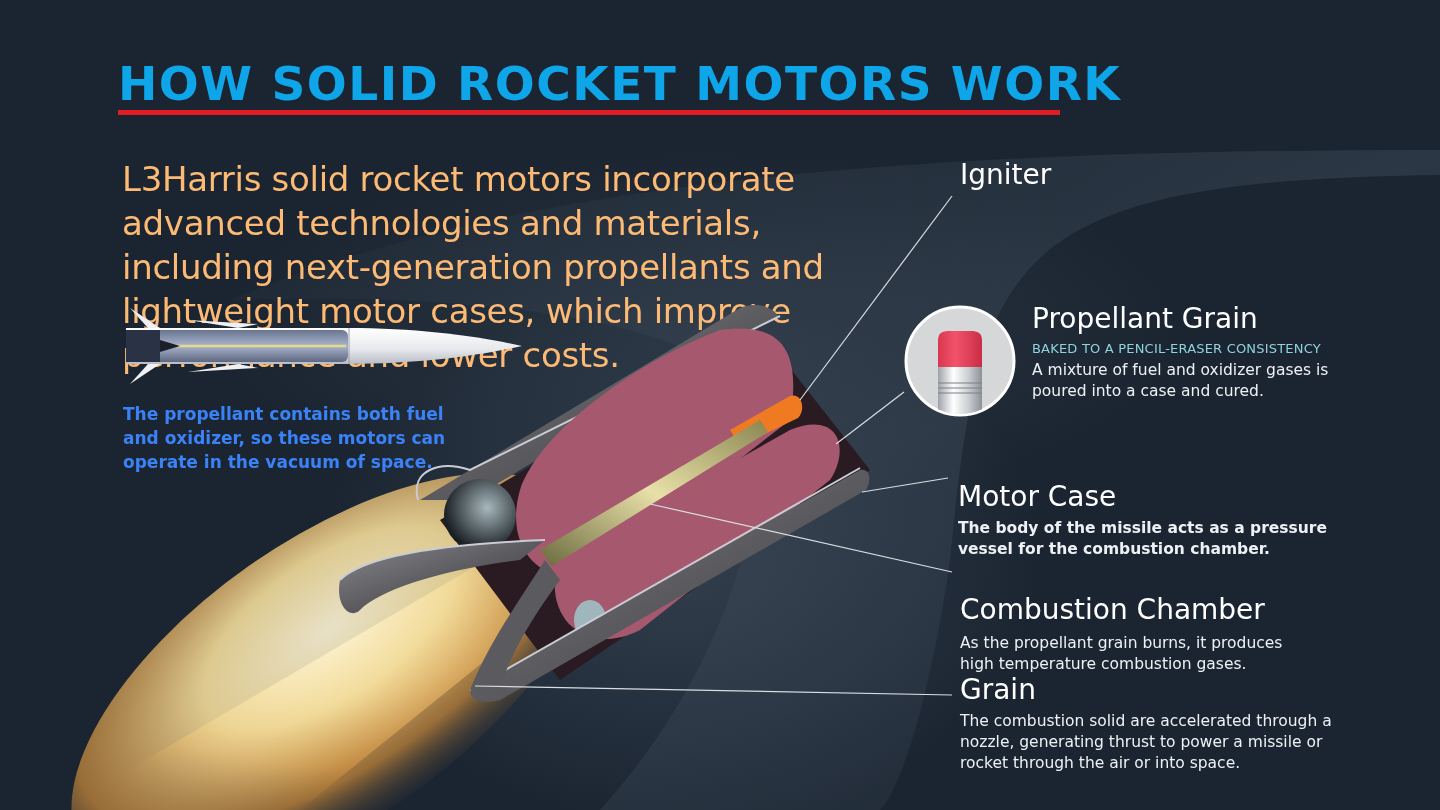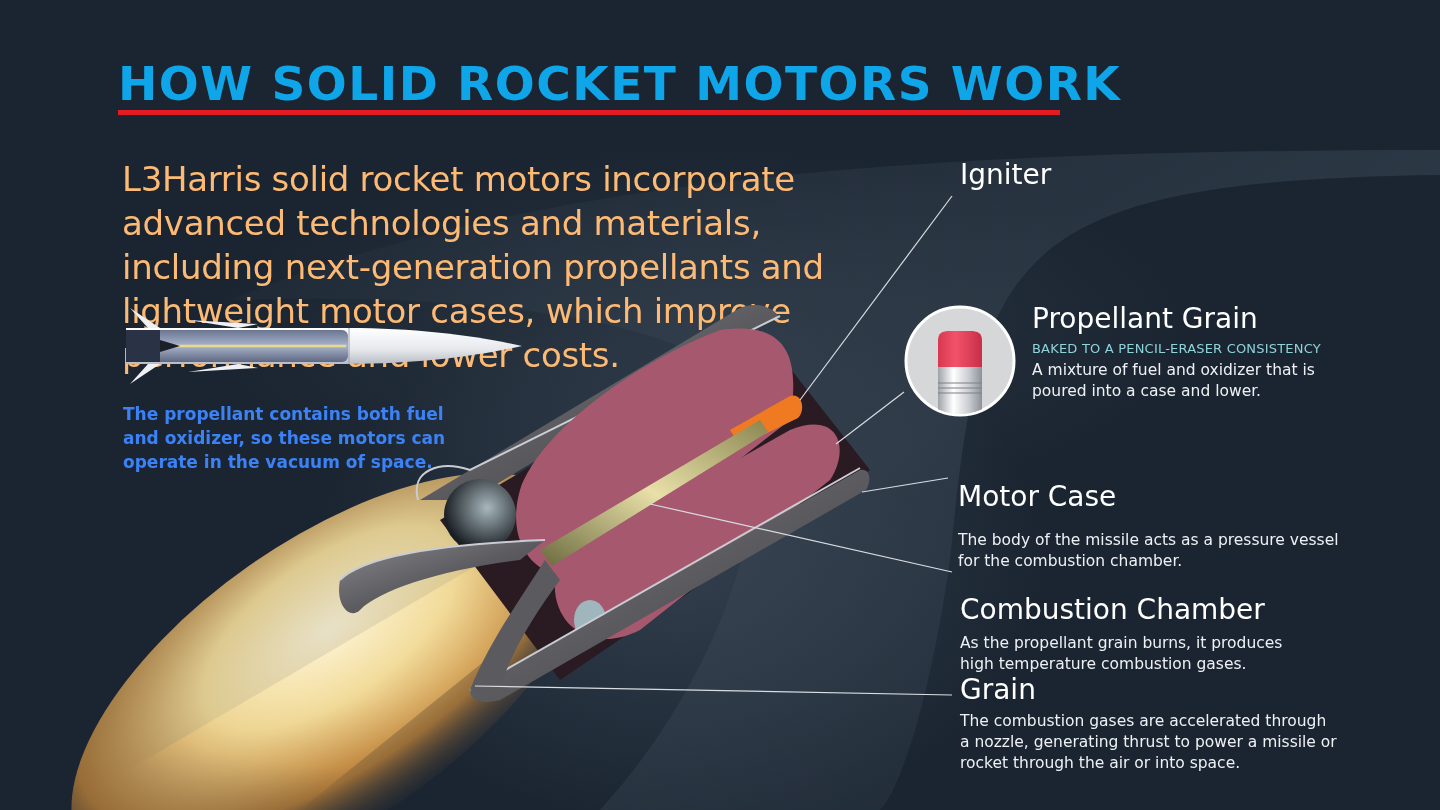--- a/index.html
+++ b/index.html
@@ -192,29 +192,29 @@
   </g>
 </svg>
 
 <div class="callout" style="left:960px; top:158px; width:340px;">
   <div class="h">Igniter</div>
 </div>
 
 <div class="callout" style="left:1032px; top:302px; width:300px;">
   <div class="h">Propellant Grain</div>
   <div class="sub">BAKED TO A PENCIL-ERASER CONSISTENCY</div>
-  <div class="p" style="margin-top:2px;">A mixture of fuel and oxidizer that is poured into a case and lower.</div>
+  <div class="p" style="margin-top:2px;">A mixture of fuel and oxidizer gases is poured into a case and cured.</div>
 </div>
 
 <div class="callout" style="left:958px; top:480px; width:390px;">
   <div class="h">Motor Case</div>
-  <div class="p" style="margin-top:16px;">The body of the missile acts as a pressure vessel for the combustion chamber.</div>
+  <div class="p" style="margin-top:4px;font-weight:bold;">The body of the missile acts as a pressure vessel for the combustion chamber.</div>
 </div>
 
 <div class="callout" style="left:960px; top:553px; width:340px;margin-top:40px;">
   <div class="h">Combustion Chamber</div>
   <div class="p" style="margin-top:6px;">As the propellant grain burns, it produces high temperature combustion gases.</div>
 </div>
 
 <div class="callout" style="left:960px; top:673px; width:380px;">
   <div class="h">Grain</div>
-  <div class="p" style="margin-top:4px;">The combustion gases are accelerated through a nozzle, generating thrust to power a missile or rocket through the air or into space.</div>
+  <div class="p" style="margin-top:4px;">The combustion solid are accelerated through a nozzle, generating thrust to power a missile or rocket through the air or into space.</div>
 </div>
 
 </body></html>

